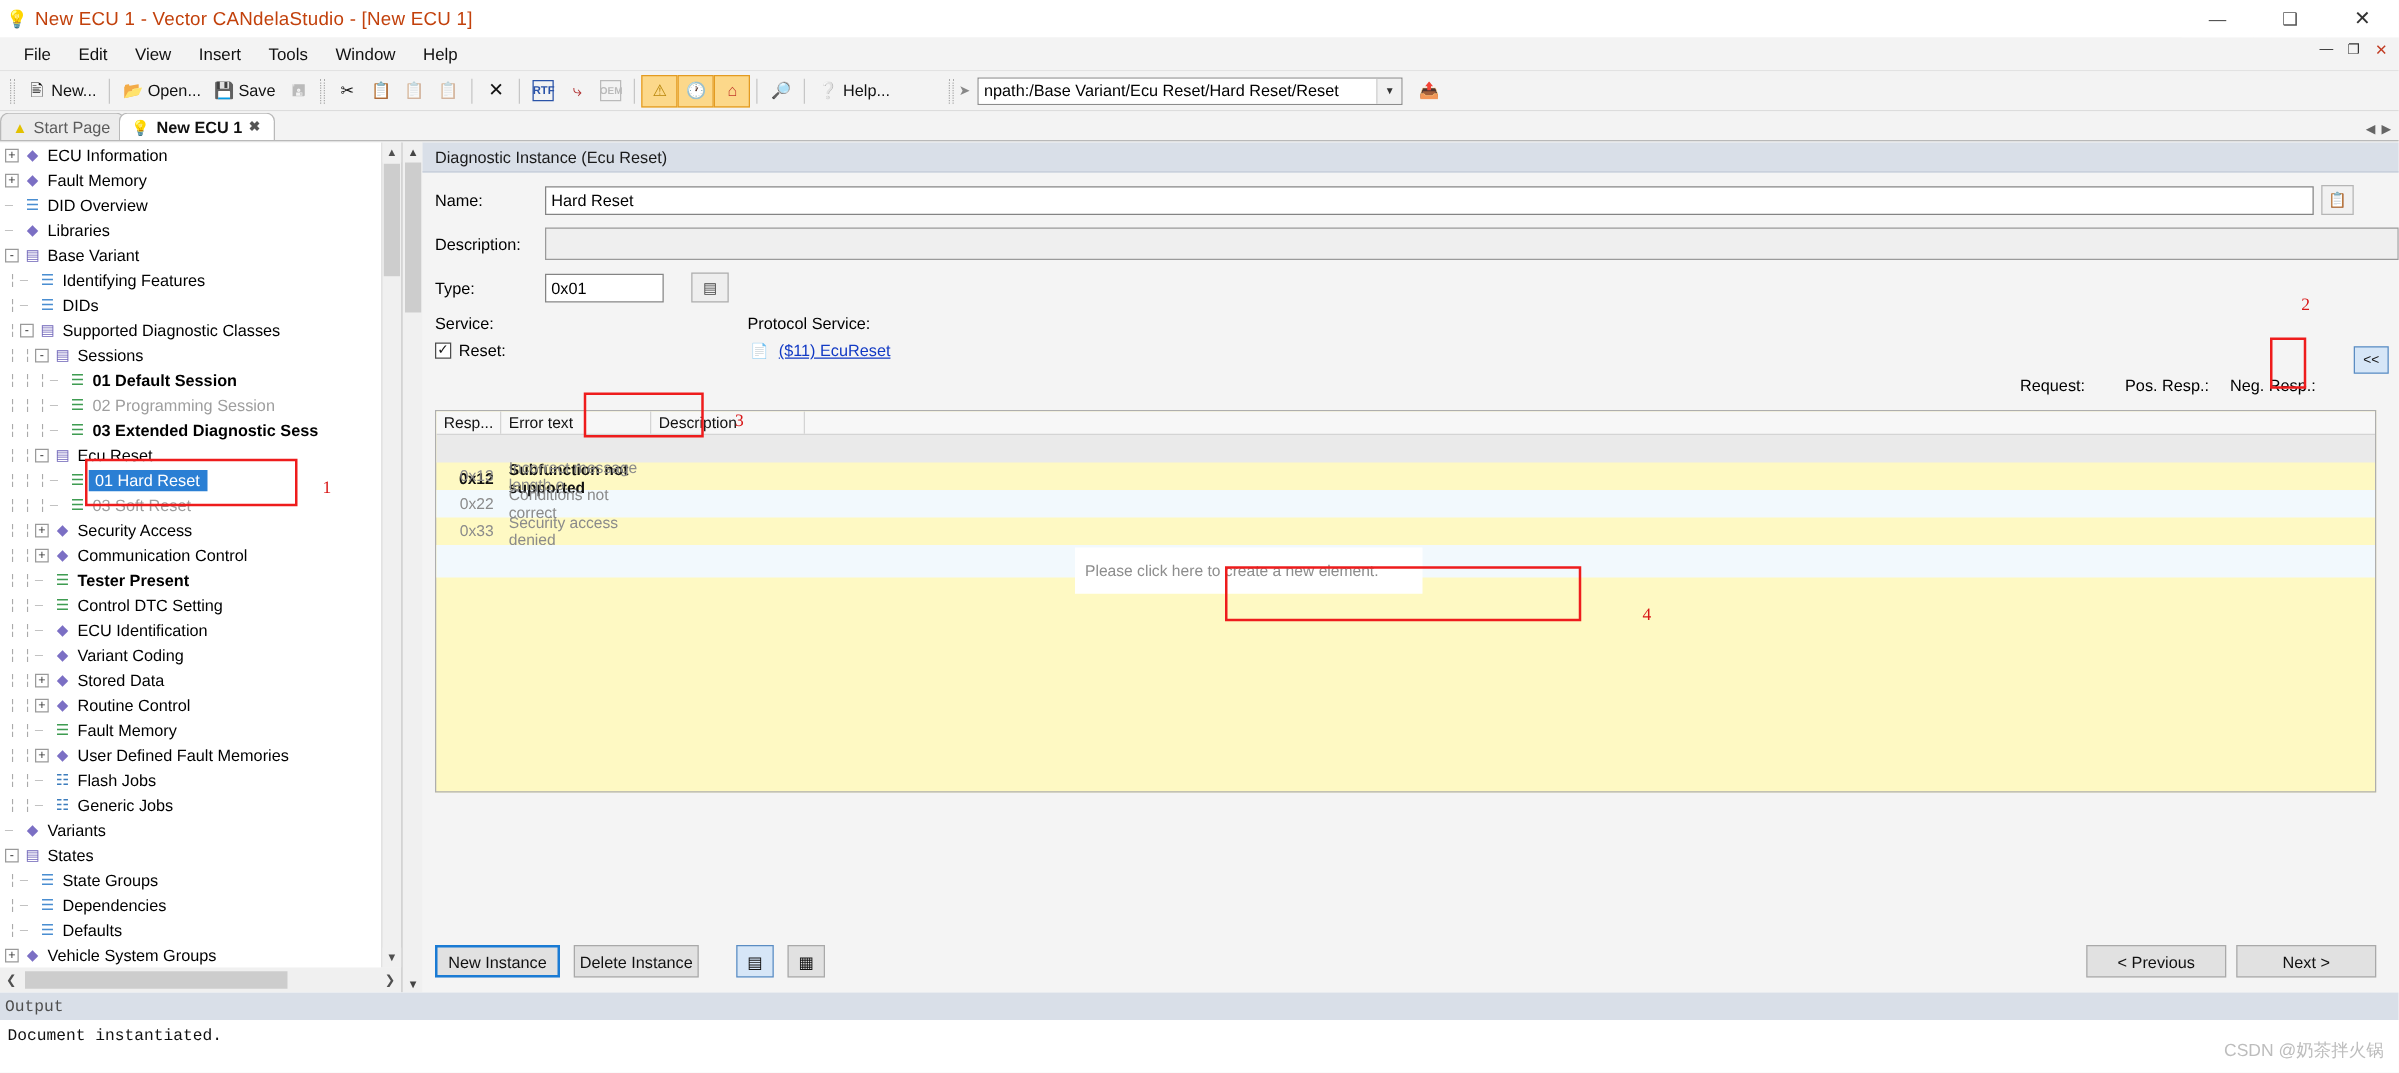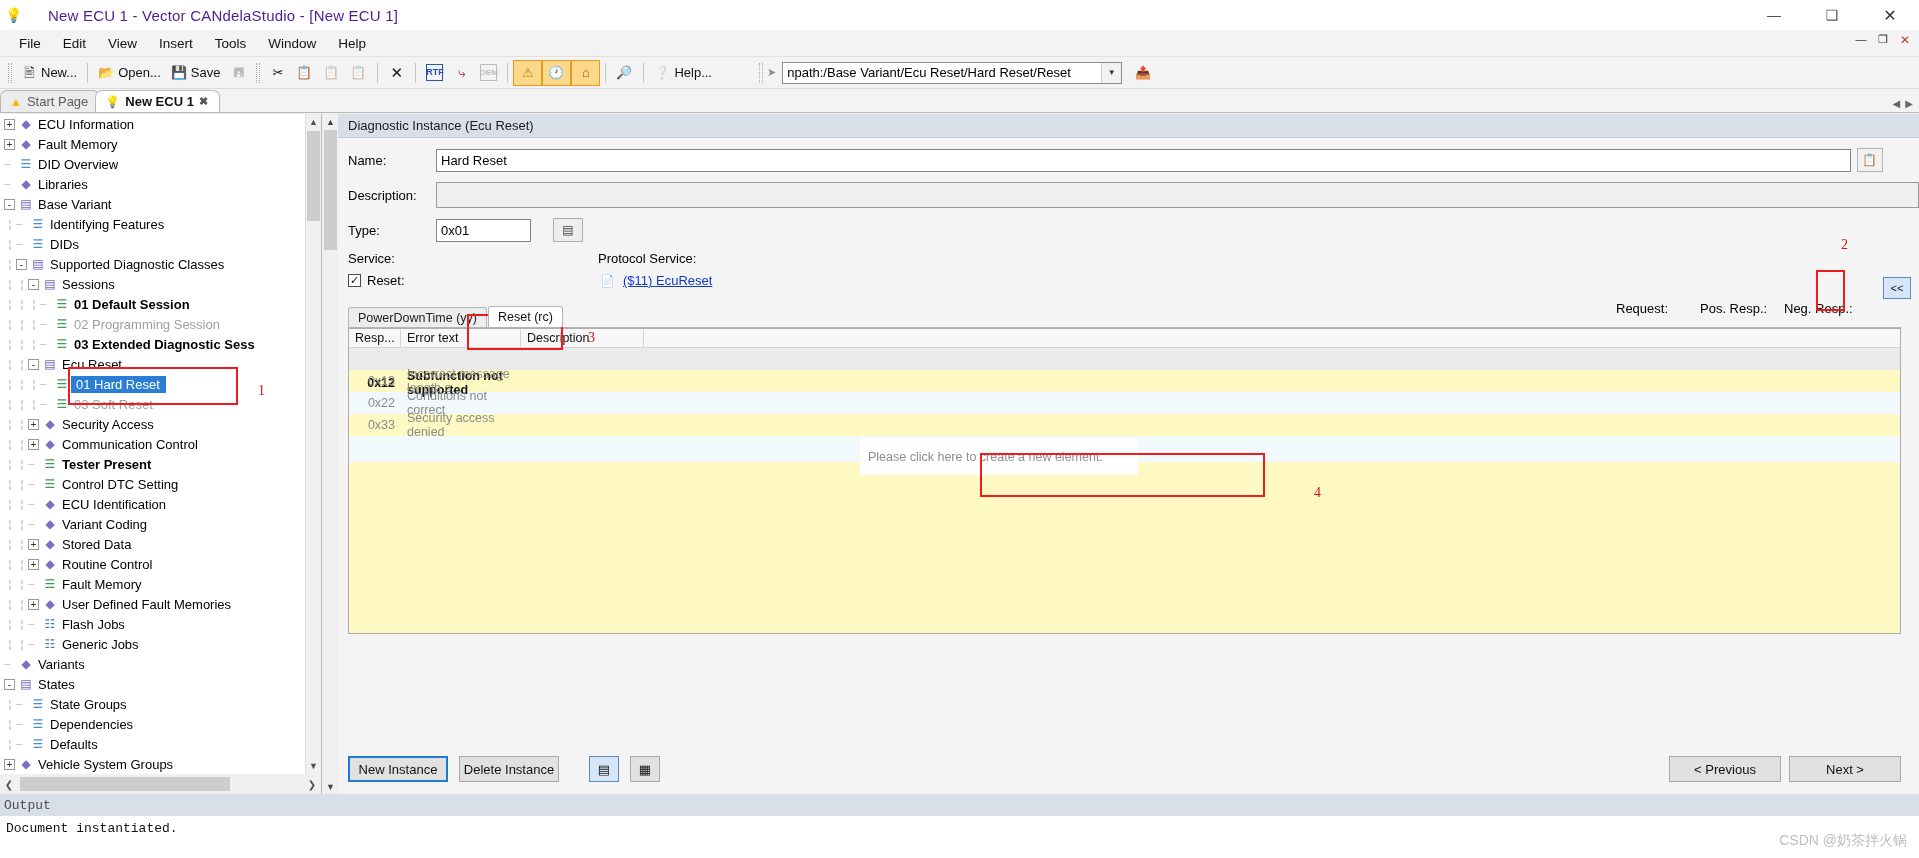--- a/index.html
+++ b/index.html
@@ -15,21 +15,21 @@
   #app { position: relative; width: 1919px; height: 858px; background: #f0f0f0; }
 
   
   .titlebar {
     position: absolute; left: 0; top: 0; width: 1919px; height: 30px;
     background: #ffffff;
     display: flex; align-items: center;
   }
   .titlebar .tb-icon { width: 28px; text-align: center; font-size: 14px; color: #d8b400; }
   .titlebar .tb-title {
-    font-size: 15px; color: #4c1d95; letter-spacing: .2px; margin-left: 20px;
+    font-size: 15px; color: #c2410c; letter-spacing: .2px;
   }
   .win-btns { position: absolute; right: 0; top: 0; height: 30px; display: flex; }
   .win-btn {
     width: 58px; height: 30px; display: flex; align-items: center; justify-content: center;
     font-size: 14px; color: #555; background: #fff;
   }
   .win-btn.close-x { color: #333; font-size: 16px; }
 
   
   .menubar {
@@ -683,24 +683,20 @@
             </span>
             <span class="rh3">
               <span>7F 11</span>
               <a class="lnk-dark" href="#">rc</a>
             </span>
           </div>
         </div>
         <div class="collapse-btn">&lt;&lt;</div>
       </div>
 
-      <div class="tabstrip">
-        <div class="tabx">PowerDownTime (yy)</div>
-        <div class="tabx active">Reset (rc)</div>
-      </div>
 
       <div class="gridbox">
         <div class="ghead">
           <div class="gh c1">Resp...</div>
           <div class="gh c2">Error text</div>
           <div class="gh c3">Description</div>
         </div>
 
         <div class="grow sel">
           <div class="gc1">0x12</div>

